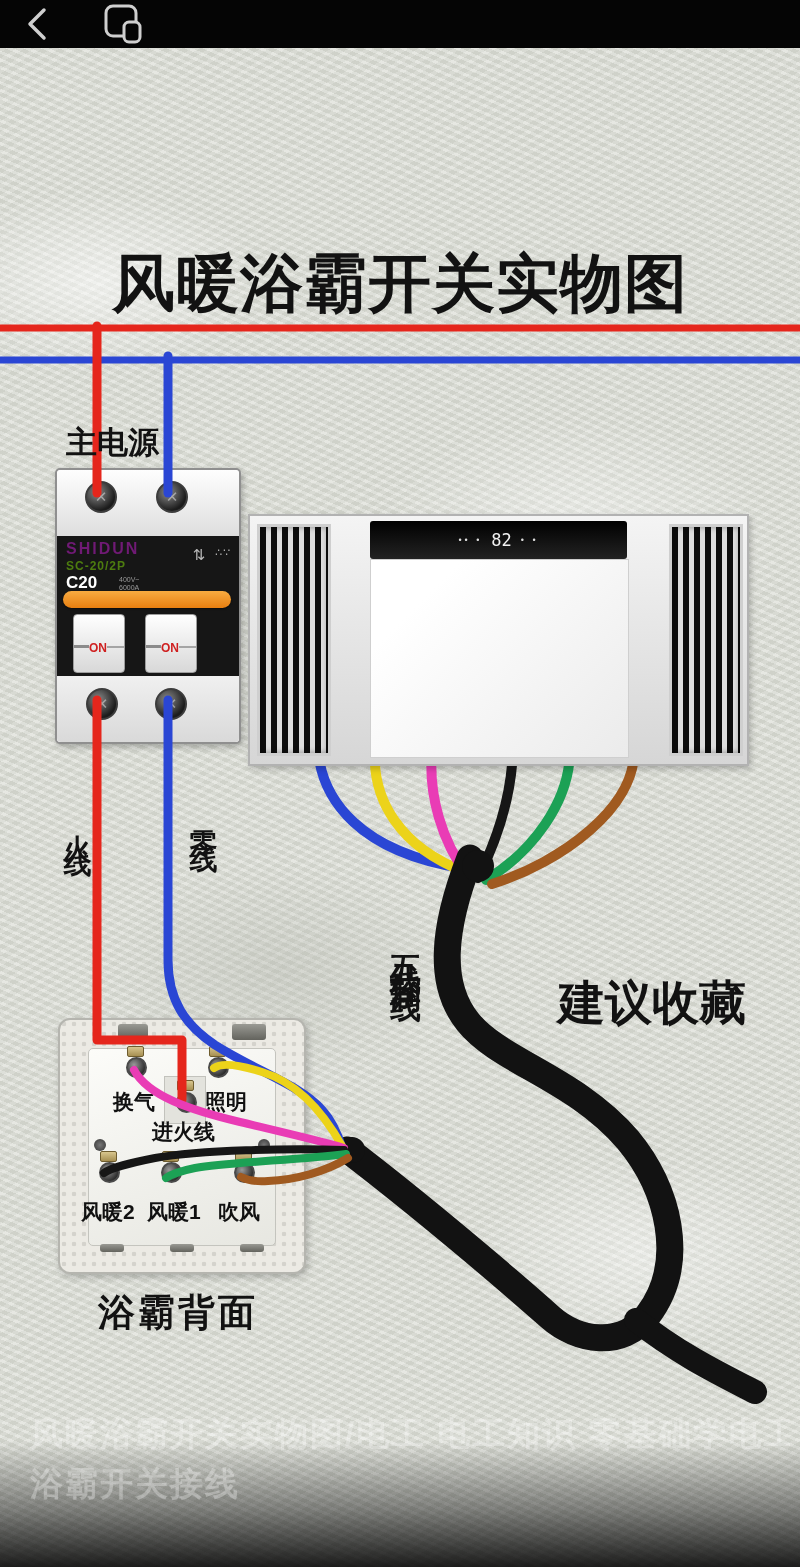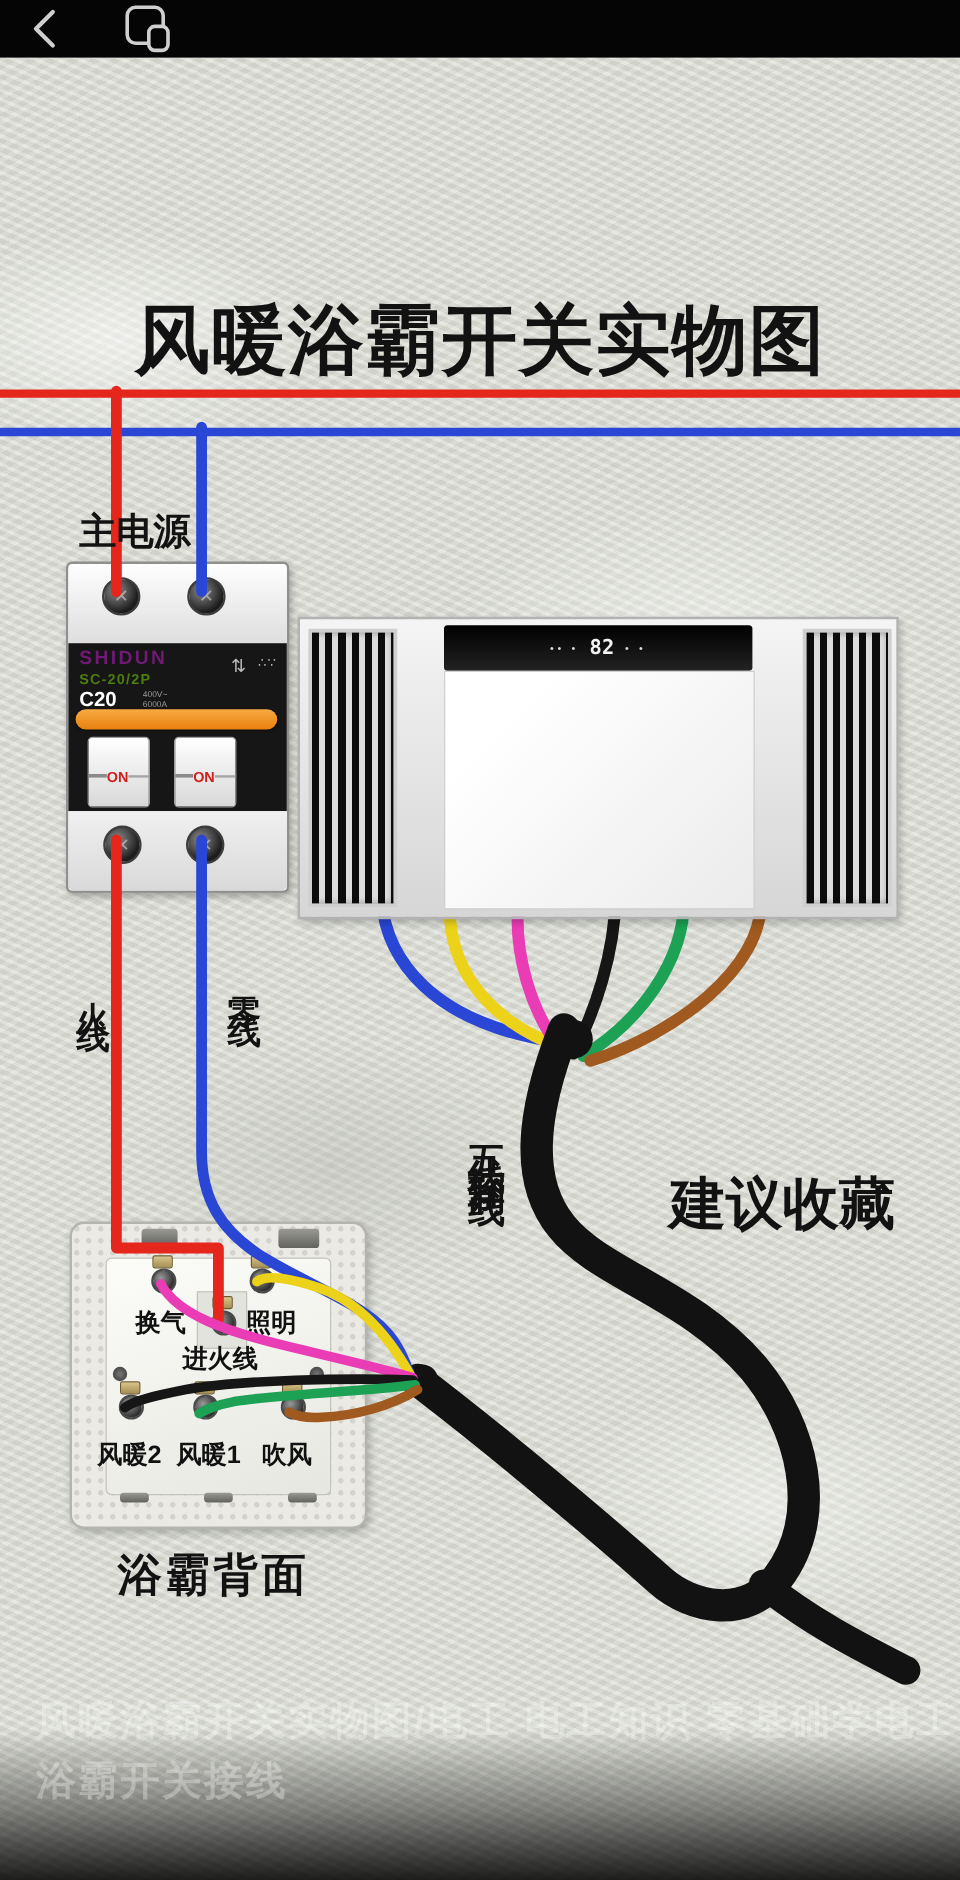--- a/index.html
+++ b/index.html
@@ -59,21 +59,21 @@
   #heater{position:absolute;left:248px;top:514px;width:497px;height:248px;border:2px solid #b2b2b2;
     background:linear-gradient(#f4f4f4,#d6d6d6);box-shadow:2px 3px 6px rgba(0,0,0,.22);}
   .grille{position:absolute;top:8px;width:68px;height:226px;border:3px solid #cfcfcf;
     background:repeating-linear-gradient(90deg,#0d0d0d 0 6px,#dedede 6px 11px);
     box-shadow:inset 0 0 6px rgba(0,0,0,.4);}
   #grille-left{left:7px;} #grille-right{left:419px;}
   #hdisplay{position:absolute;left:120px;top:5px;width:257px;height:38px;border-radius:3px;
     background:linear-gradient(#000,#232323);display:flex;align-items:center;justify-content:center;
     color:#f2f2f2;gap:9px;}
   #hdisplay .dots{font-size:9px;letter-spacing:3px;color:#dcdcdc;}
-  #hdisplay .val{font-family:"DejaVu Sans Mono",monospace;font-size:17px;font-weight:700;}
+  #hdisplay .val{font-family:"DejaVu Sans Mono",monospace;font-size:17px;font-weight:400;}
   #hpanel{position:absolute;left:120px;top:43px;width:257px;height:197px;border:1px solid #cfcfcf;
     background:linear-gradient(135deg,#ffffff 20%,#ebebeb);}
 
   
   #panel{position:absolute;left:58px;top:1018px;width:244px;height:252px;border-radius:12px;
     border:2px solid #b5b5af;background-color:#eceae4;
     background-image:radial-gradient(circle at 4px 4px, rgba(90,90,84,.16) 2px, transparent 2.6px);
     background-size:10px 10px;box-shadow:2px 3px 7px rgba(0,0,0,.22);}
   #panel .slot{position:absolute;border-radius:3px;background:linear-gradient(#9a9a94,#63635d);}
   #panel .inner{position:absolute;left:28px;top:28px;width:186px;height:196px;border-radius:5px;

